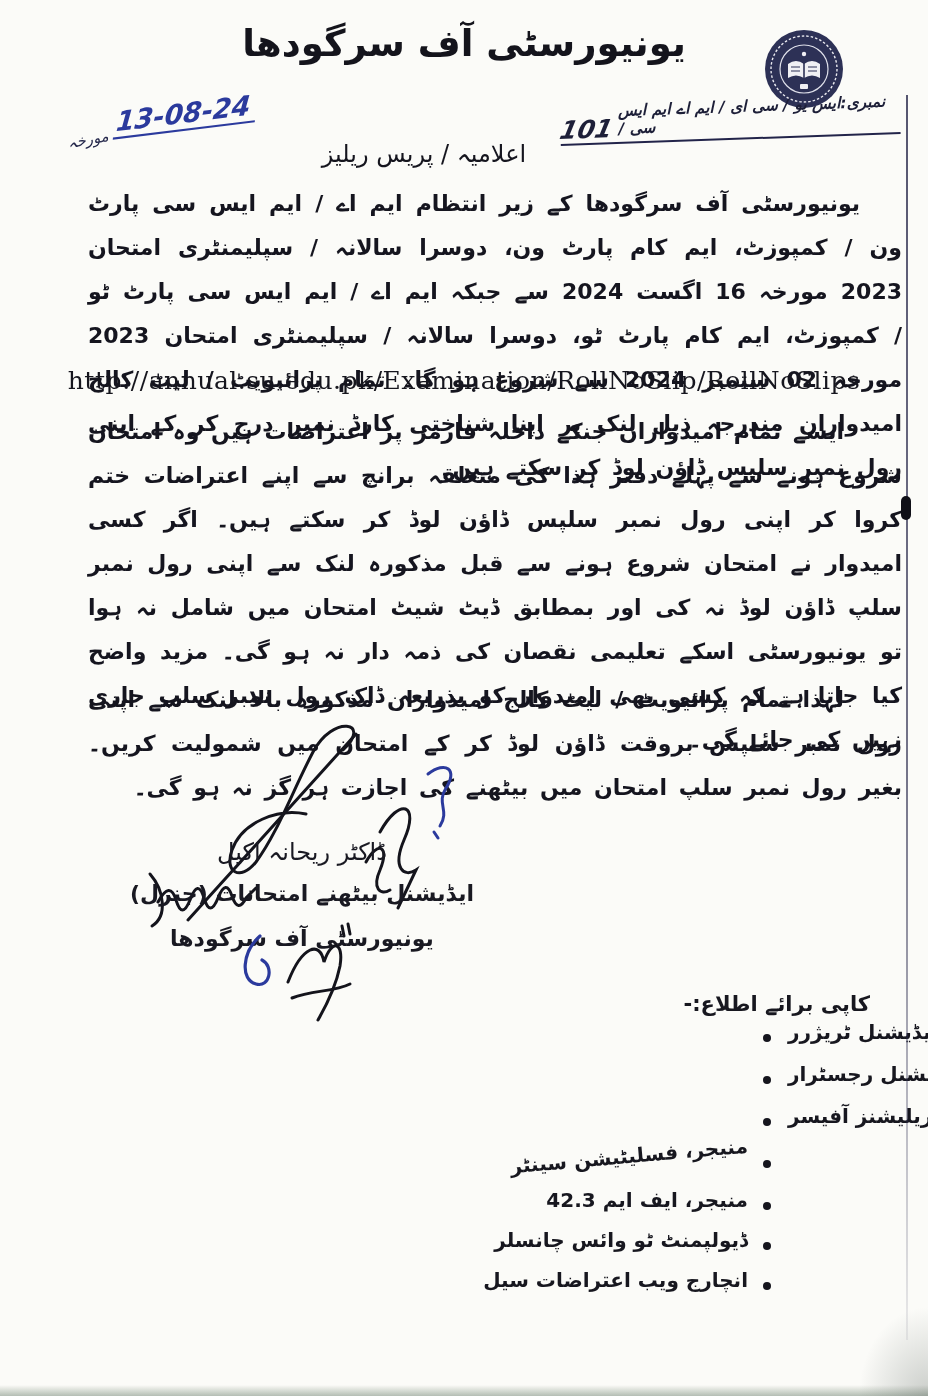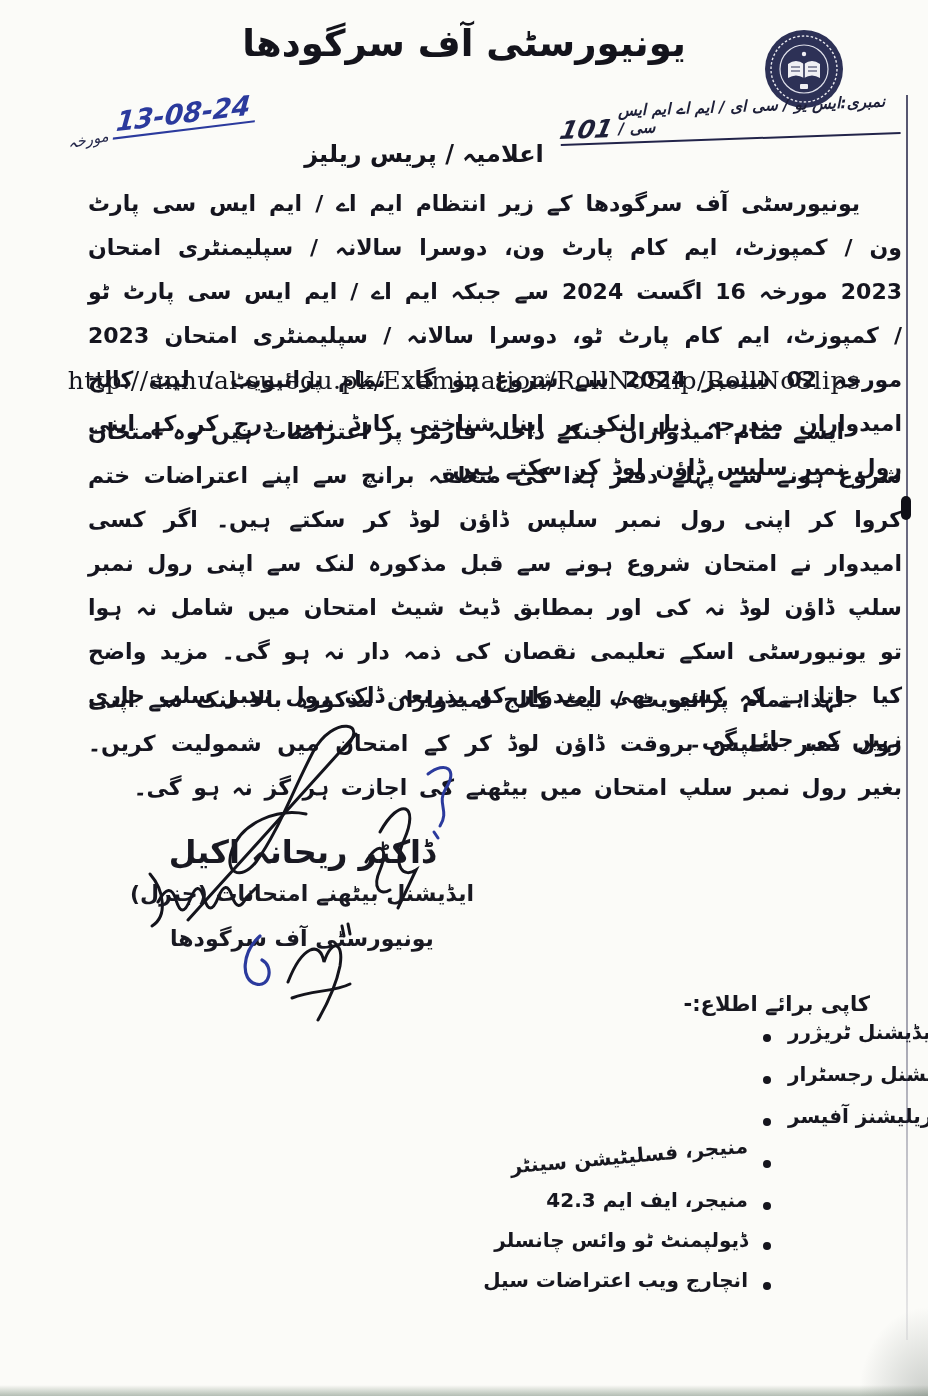--- a/index.html
+++ b/index.html
@@ -36,21 +36,21 @@
     direction:rtl;text-align:left;
     font-size:15.5px;font-weight:bold;font-style:italic;color:#1d1f38;
     border-bottom:2.5px solid #22244a;padding-bottom:4px;
     transform:rotate(-2deg);
     display:flex;align-items:flex-end;gap:6px;
   }
   .ref-number{font-size:25px;font-weight:bold;font-style:italic;transform:skewX(-14deg);line-height:18px;}
 
   .press-heading{
     top:140px;left:0;right:80px;text-align:center;
-    font-size:24px;font-weight:bold;direction:rtl;color:#15151e;
+    font-size:24px;font-weight:normal;direction:rtl;color:#15151e;
   }
 
   
   .para{
     left:88px;width:814px;
     direction:rtl;text-align:justify;
     font-size:22px;font-weight:600;line-height:44px;word-spacing:4px;
     color:#15151f;
   }
   .p1{top:182px;text-indent:42px;}
@@ -58,21 +58,21 @@
   .p3{top:678px;text-indent:58px;}
 
   .url-line{
     top:366px;left:0;right:0;text-align:center;
     font-family:"DejaVu Serif","Liberation Serif",serif;
     font-size:25px;font-weight:normal;color:#16161e;letter-spacing:.5px;
   }
 
   
   .signatory{left:128px;top:832px;width:348px;direction:rtl;text-align:center;}
-  .sig-name{font-size:32px;font-weight:bold;line-height:40px;}
+  .sig-name{font-size:24px;font-weight:normal;line-height:40px;}
   .sig-desig{font-size:22px;font-weight:bold;line-height:44px;}
   .sig-org{font-size:22px;font-weight:bold;line-height:46px;}
 
   .signature-main{left:128px;top:712px;width:350px;height:300px;pointer-events:none;}
   .signature-second{left:222px;top:918px;width:150px;height:115px;pointer-events:none;}
 
   
   .cc-label{
     top:948px;right:58px;
     direction:rtl;font-size:21px;font-weight:bold;color:#17171f;margin-top:44px;

